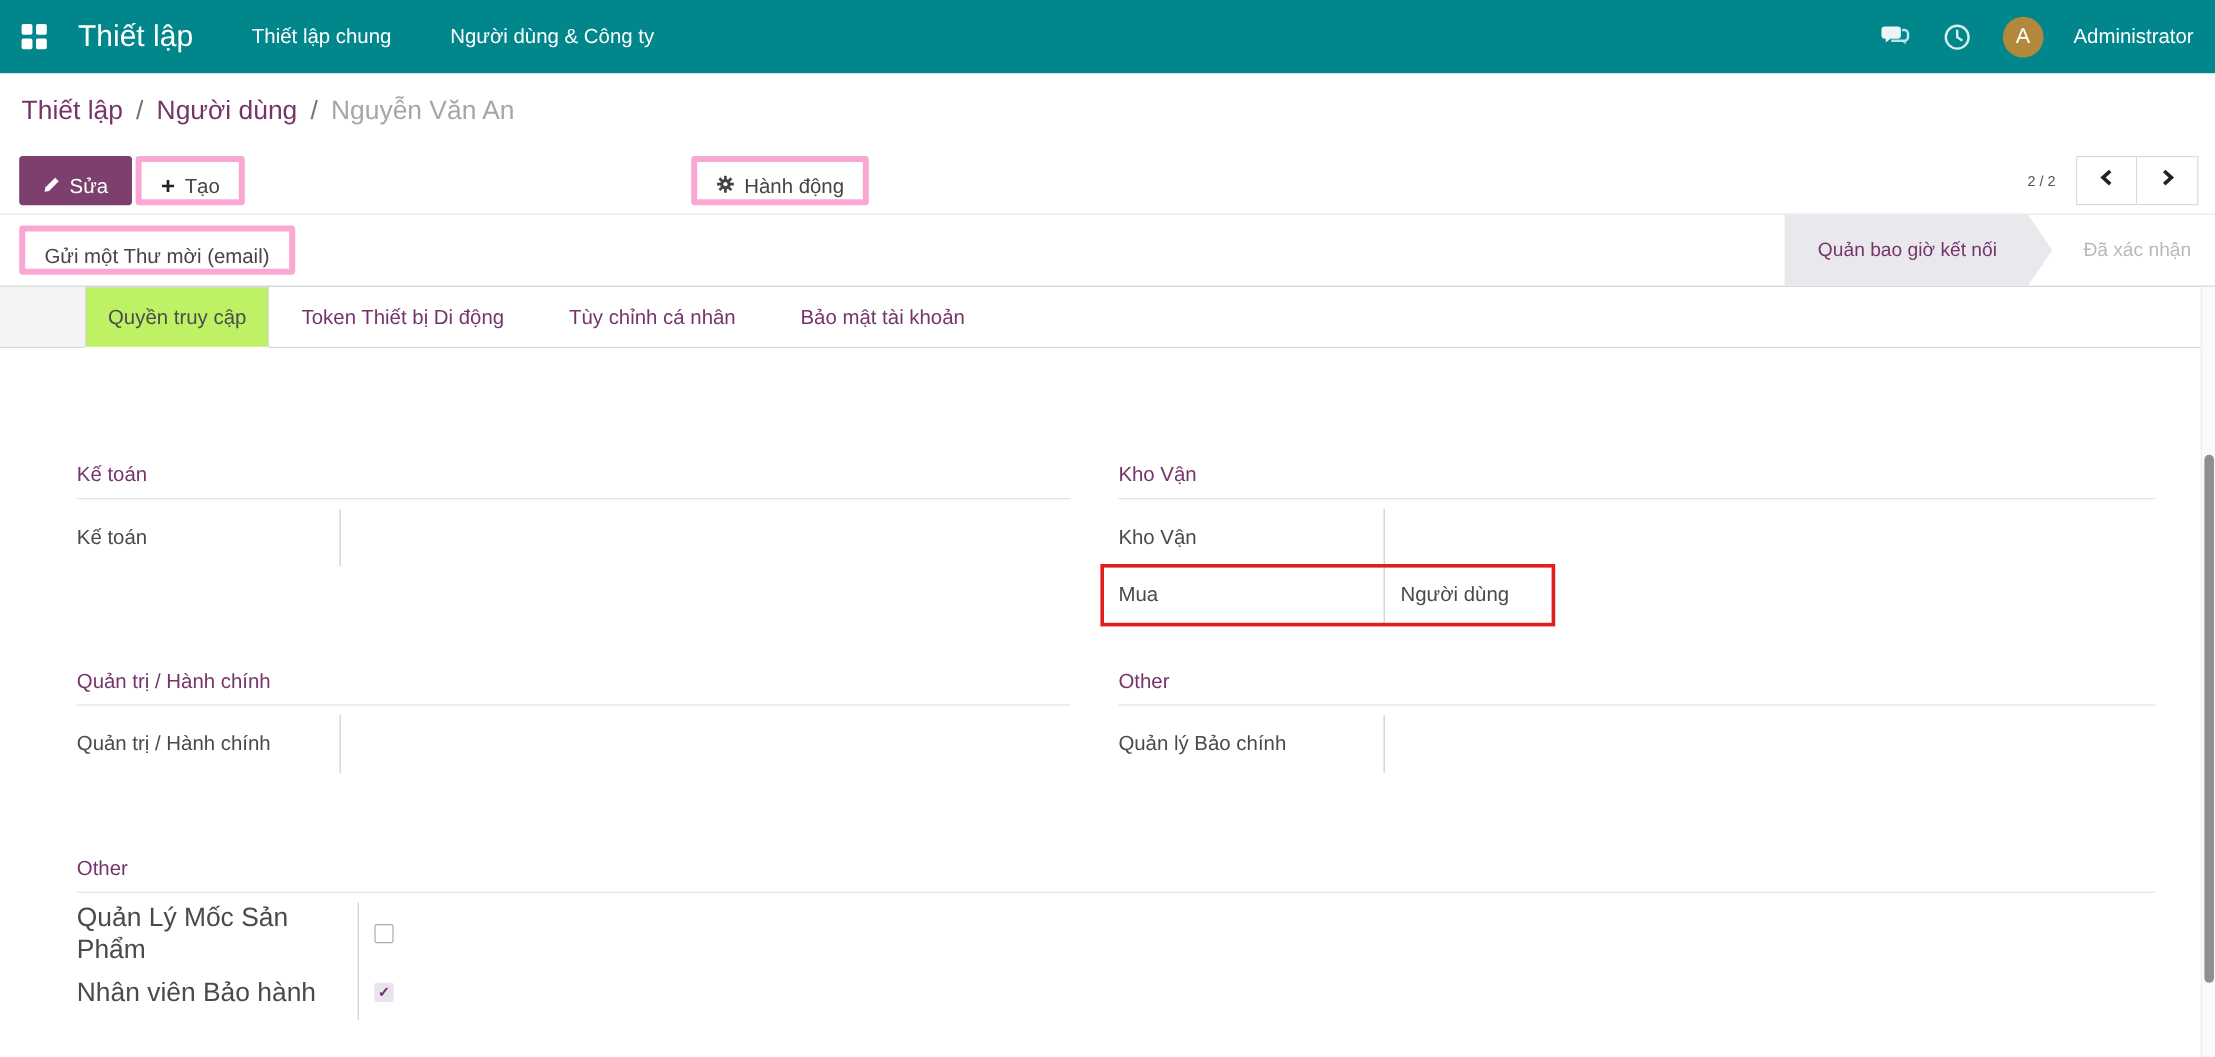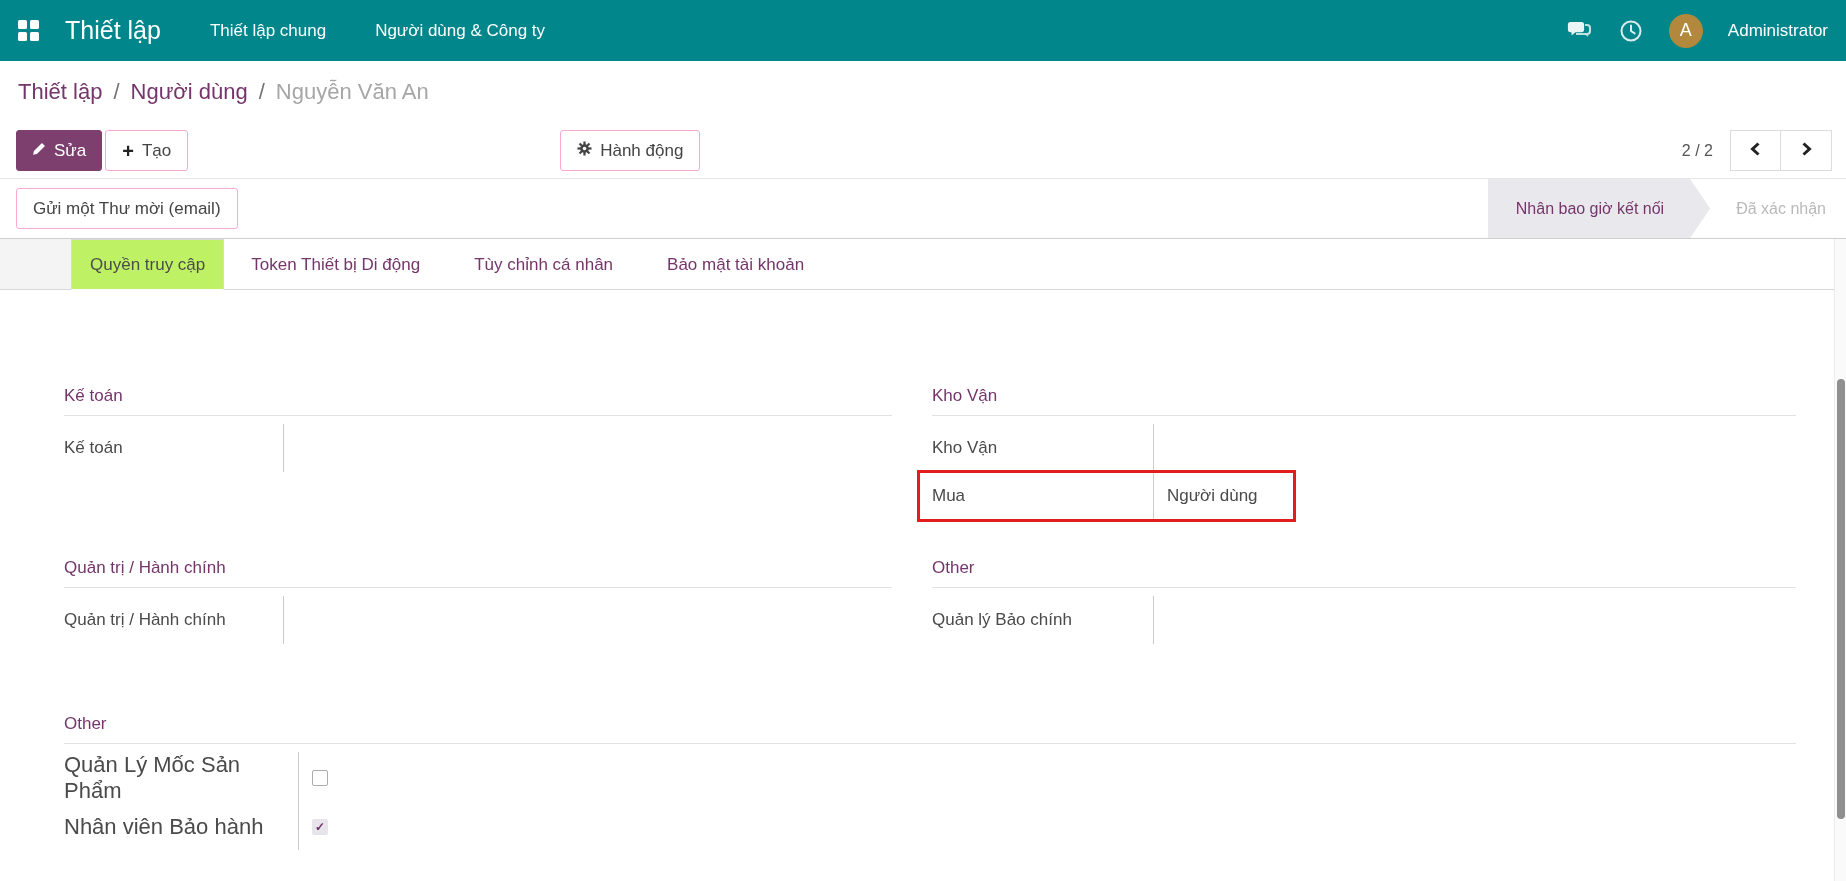--- a/index.html
+++ b/index.html
@@ -22,30 +22,30 @@
 
   
   .breadcrumb { height:62px; display:flex; align-items:center; padding:0 18px; font-size:22px; }
   .bc-link { color:var(--link); cursor:pointer; }
   .bc-sep { color:#737373; margin:0 11px; }
   .bc-current { color:#a6a6a6; }
 
   
   .toolbar { height:56px; display:flex; align-items:center; padding:0 14px 0 16px;
     border-bottom:1px solid #e6e6e6; }
-  .btn { height:41px; background:#fff; border:1px solid #f9a8d4; border-radius:3px;
-    font-size:17px; color:#444; display:inline-flex; align-items:center; gap:8px;
+  .btn { height:41px; background:#fff; border:5px solid #f9a8d4; border-radius:3px;
+    font-size:17px; color:#444; display:inline-flex; align-items:flex-end; gap:8px;
     padding:0 16px; cursor:pointer; font-family:inherit; }
   .btn-primary { background:var(--accent); border-color:var(--accent); color:#fff; padding:0 15px; }
   .btn-group { display:flex; }
   .btn-group .btn + .btn { margin-left:3px; }
   .plus-glyph { font-weight:700; font-size:20px; line-height:1; color:#222; }
   .btn-action { margin-left:372px;padding-left:16px; }
   .pager { margin-left:auto; display:flex; align-items:center; gap:17px; }
-  .pager-count { font-size:16px; color:#555; }
+  .pager-count { font-size:12px; color:#555; }
   .pager-btns { display:flex; }
   .pager-btn { width:51px; height:41px; background:#fff; border:1px solid #dcdcdc;
     display:flex; align-items:center; justify-content:center; cursor:pointer; }
   .pager-btn + .pager-btn { border-left:none; }
 
   
   .status-row { height:60px; display:flex; align-items:center; padding-left:16px;
     border-bottom:1px solid #cfcfcf; }
   .statusbar { margin-left:auto; height:59px; display:flex; align-items:stretch; }
   .status-step { display:flex; align-items:center; font-size:16px; cursor:pointer; }
@@ -183,21 +183,21 @@
             </svg>
         </span>
       </div>
     </div>
   </div>
 </div>
 
 <div class="status-row">
   <button class="btn">Gửi một Thư mời (email)</button>
   <div class="statusbar">
-    <div class="status-step active">Nhân bao giờ kết nối</div>
+    <div class="status-step active">Quản bao giờ kết nối</div>
     <div class="status-step inactive">Đã xác nhận</div>
   </div>
 </div>
 
 <div class="tabs">
   <div class="tabs-lead"></div>
   <div class="tab active">Quyền truy cập</div>
   <div class="tab">Token Thiết bị Di động</div>
   <div class="tab">Tùy chỉnh cá nhân</div>
   <div class="tab">Bảo mật tài khoản</div>

